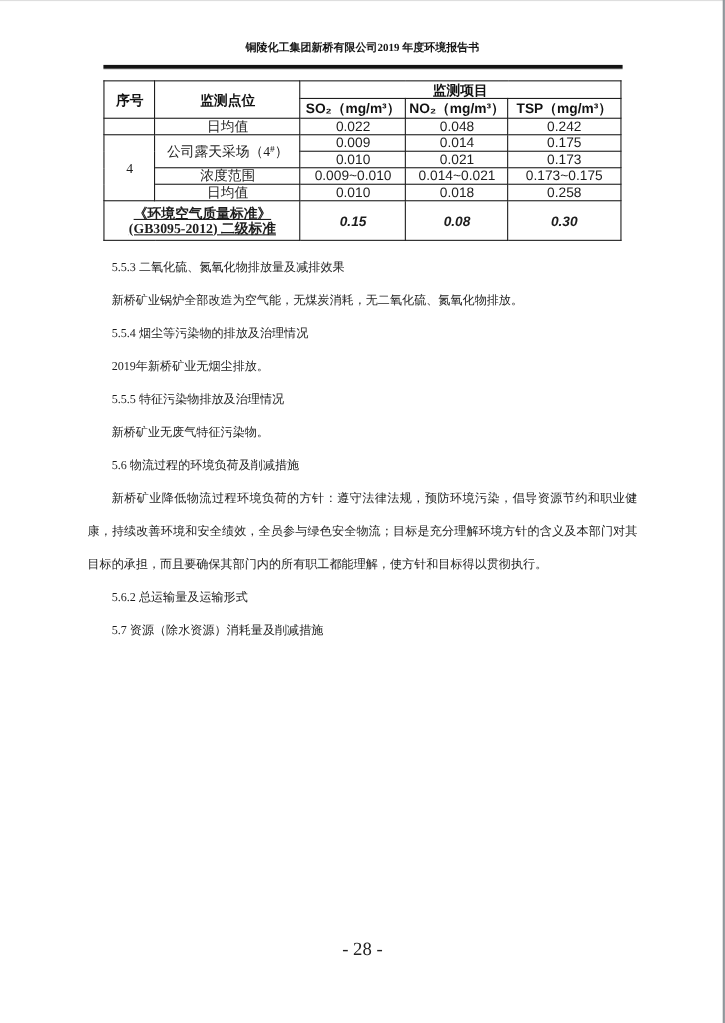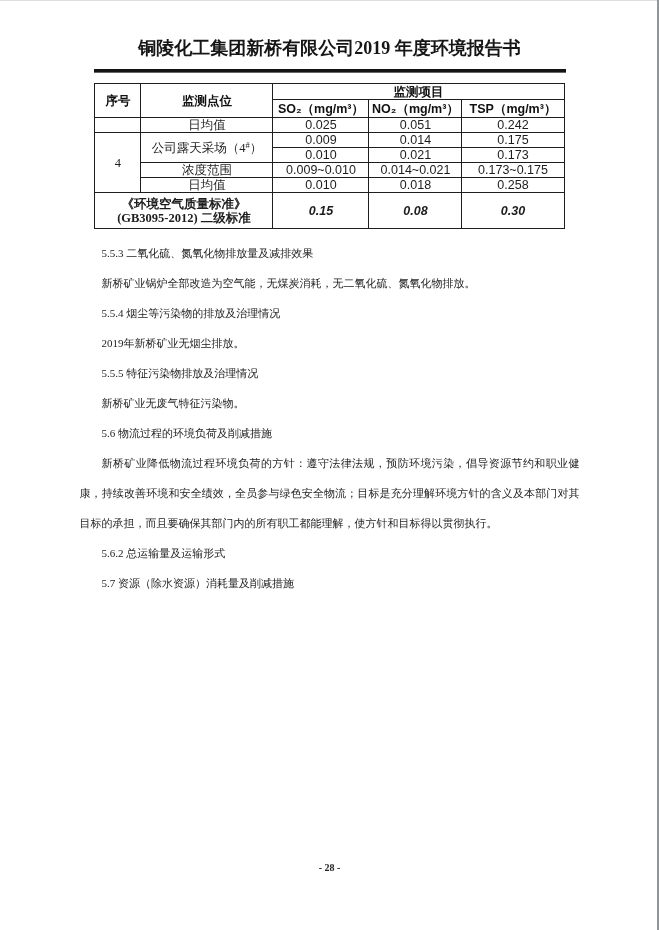--- a/index.html
+++ b/index.html
@@ -6,21 +6,21 @@
   .page {
     position:relative; width:659px; height:930px; background:#ffffff;
     font-family:"Liberation Serif","DejaVu Serif",serif; color:#1d1d1d;
     overflow:hidden;
   }
   .edge-top   { position:absolute; top:0; left:0; right:0; height:1px; background:#dedede; }
   .edge-right { position:absolute; top:0; bottom:0; right:0; width:2px; background:#90959a; }
 
   .doc-title {
     padding-top:36px; text-align:center;
-    font-weight:bold; font-size:18px; color:#161616;
+    font-weight:bold; font-size:10px; color:#161616;
   }
   .title-rule {
     width:472px; height:4px; margin:9px auto 0;
     background:linear-gradient(to bottom,#141414 0%,#141414 62%,#8f8f8f 100%);
   }
 
   table.monitor {
     width:469px; margin:10px auto 0; border-collapse:collapse; table-layout:fixed;
   }
   table.monitor td {
@@ -29,35 +29,35 @@
   }
   tr.r-h1  { height:16px; }
   tr.r-h2  { height:18px; }
   tr.r-d   { height:15px; }
   tr.r-std { height:36px; }
   td.th {
     font-family:"Liberation Sans","DejaVu Sans",sans-serif;
     font-weight:bold; font-size:12px; color:#111;
   }
   td.num { font-family:"Liberation Sans","DejaVu Sans",sans-serif; font-size:12px; }
-  td.std-label { font-weight:bold; font-size:12.5px; line-height:15px; }
+  td.std-label { font-weight:bold; font-size:12.5px; line-height:15px;text-decoration:underline; }
   td.std-val   { font-weight:bold; font-size:13px;
                  font-family:"Liberation Sans","DejaVu Sans",sans-serif;font-style:italic; }
   .site-sup { font-size:8.5px; position:relative; top:-4px; }
 
   .body-text {
     width:500px; margin:9px auto 0;
     font-size:11px; line-height:30px; text-align:justify;
     color:#1d1d1d;
   }
   .body-text p { margin:0; text-indent:2em; }
 
   .page-footer {
     position:absolute; left:0; right:0; bottom:57px;
-    text-align:center; font-size:10px; color:#222;font-weight:bold;
+    text-align:center; font-size:17px; color:#222;
   }
 </style>
 </head>
 <body>
 
 <div class="page">
   <div class="edge-top"></div>
   <div class="edge-right"></div>
 
   <div class="doc-title">铜陵化工集团新桥有限公司2019 年度环境报告书</div>
@@ -78,22 +78,22 @@
         <td class="th" colspan="3">监测项目</td>
       </tr>
       <tr class="r-h2">
         <td class="th">SO₂（mg/m³）</td>
         <td class="th">NO₂（mg/m³）</td>
         <td class="th">TSP（mg/m³）</td>
       </tr>
       <tr class="r-d">
         <td></td>
         <td>日均值</td>
-        <td class="num">0.025</td>
-        <td class="num">0.051</td>
+        <td class="num">0.022</td>
+        <td class="num">0.048</td>
         <td class="num">0.242</td>
       </tr>
       <tr class="r-d">
         <td rowspan="4">4</td>
         <td rowspan="2"><span>公司露天采场（4</span><span class="site-sup">#</span><span>）</span></td>
         <td class="num">0.009</td>
         <td class="num">0.014</td>
         <td class="num">0.175</td>
       </tr>
       <tr class="r-d">

